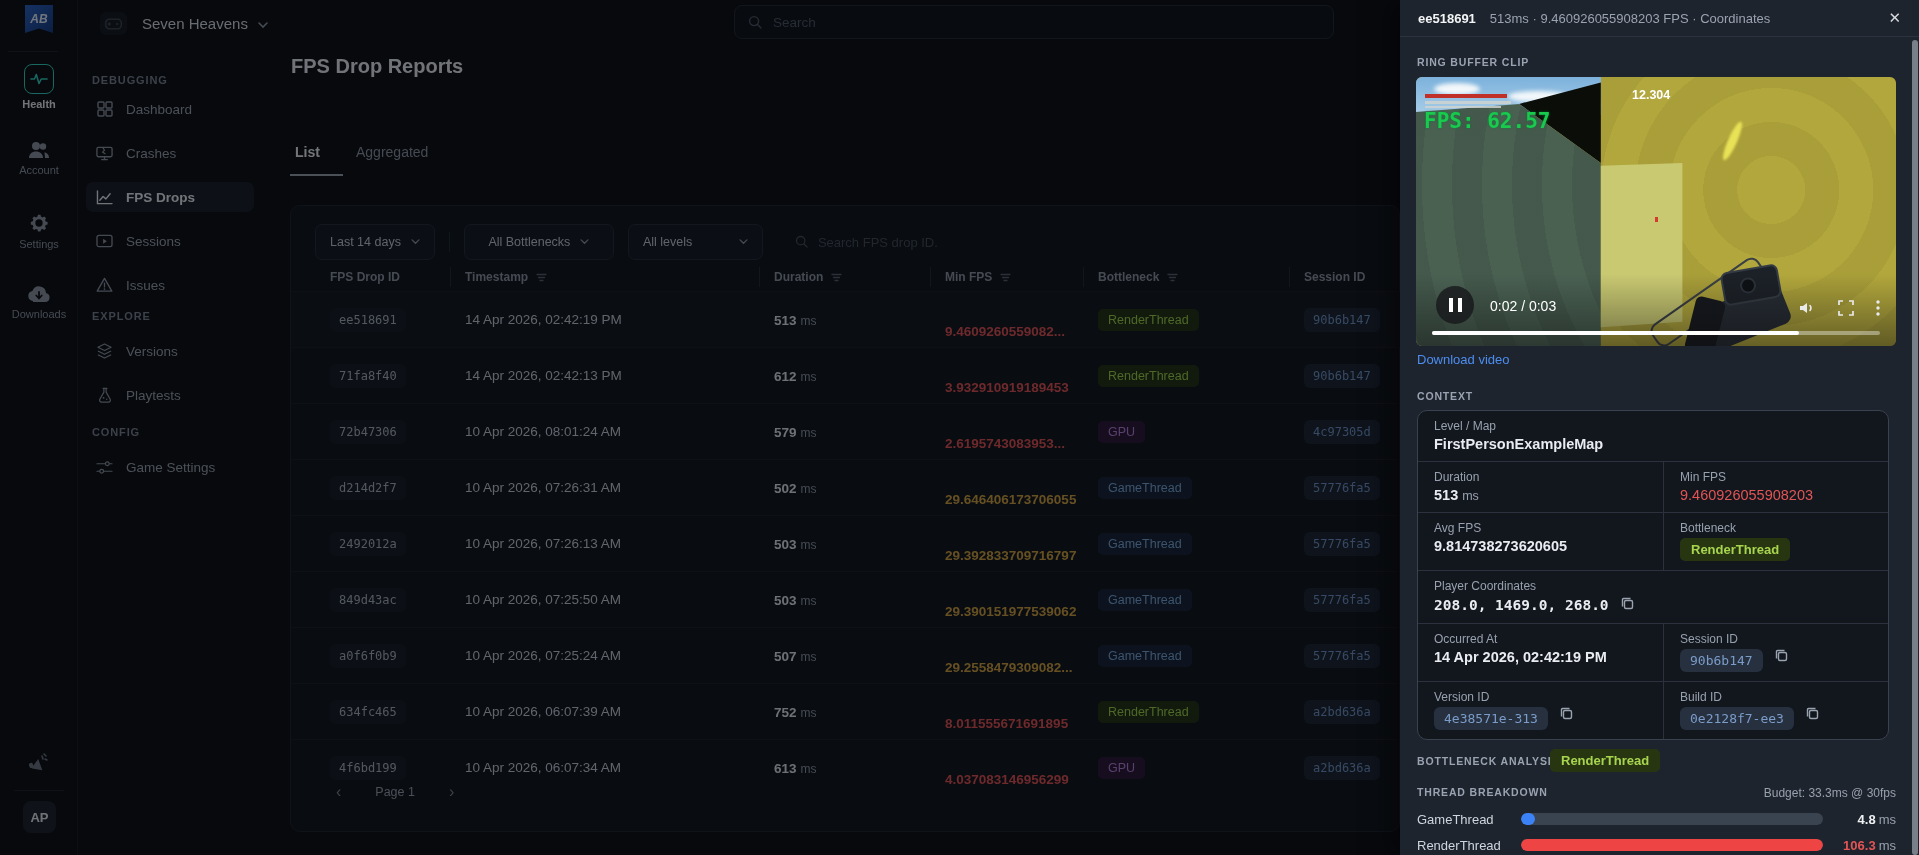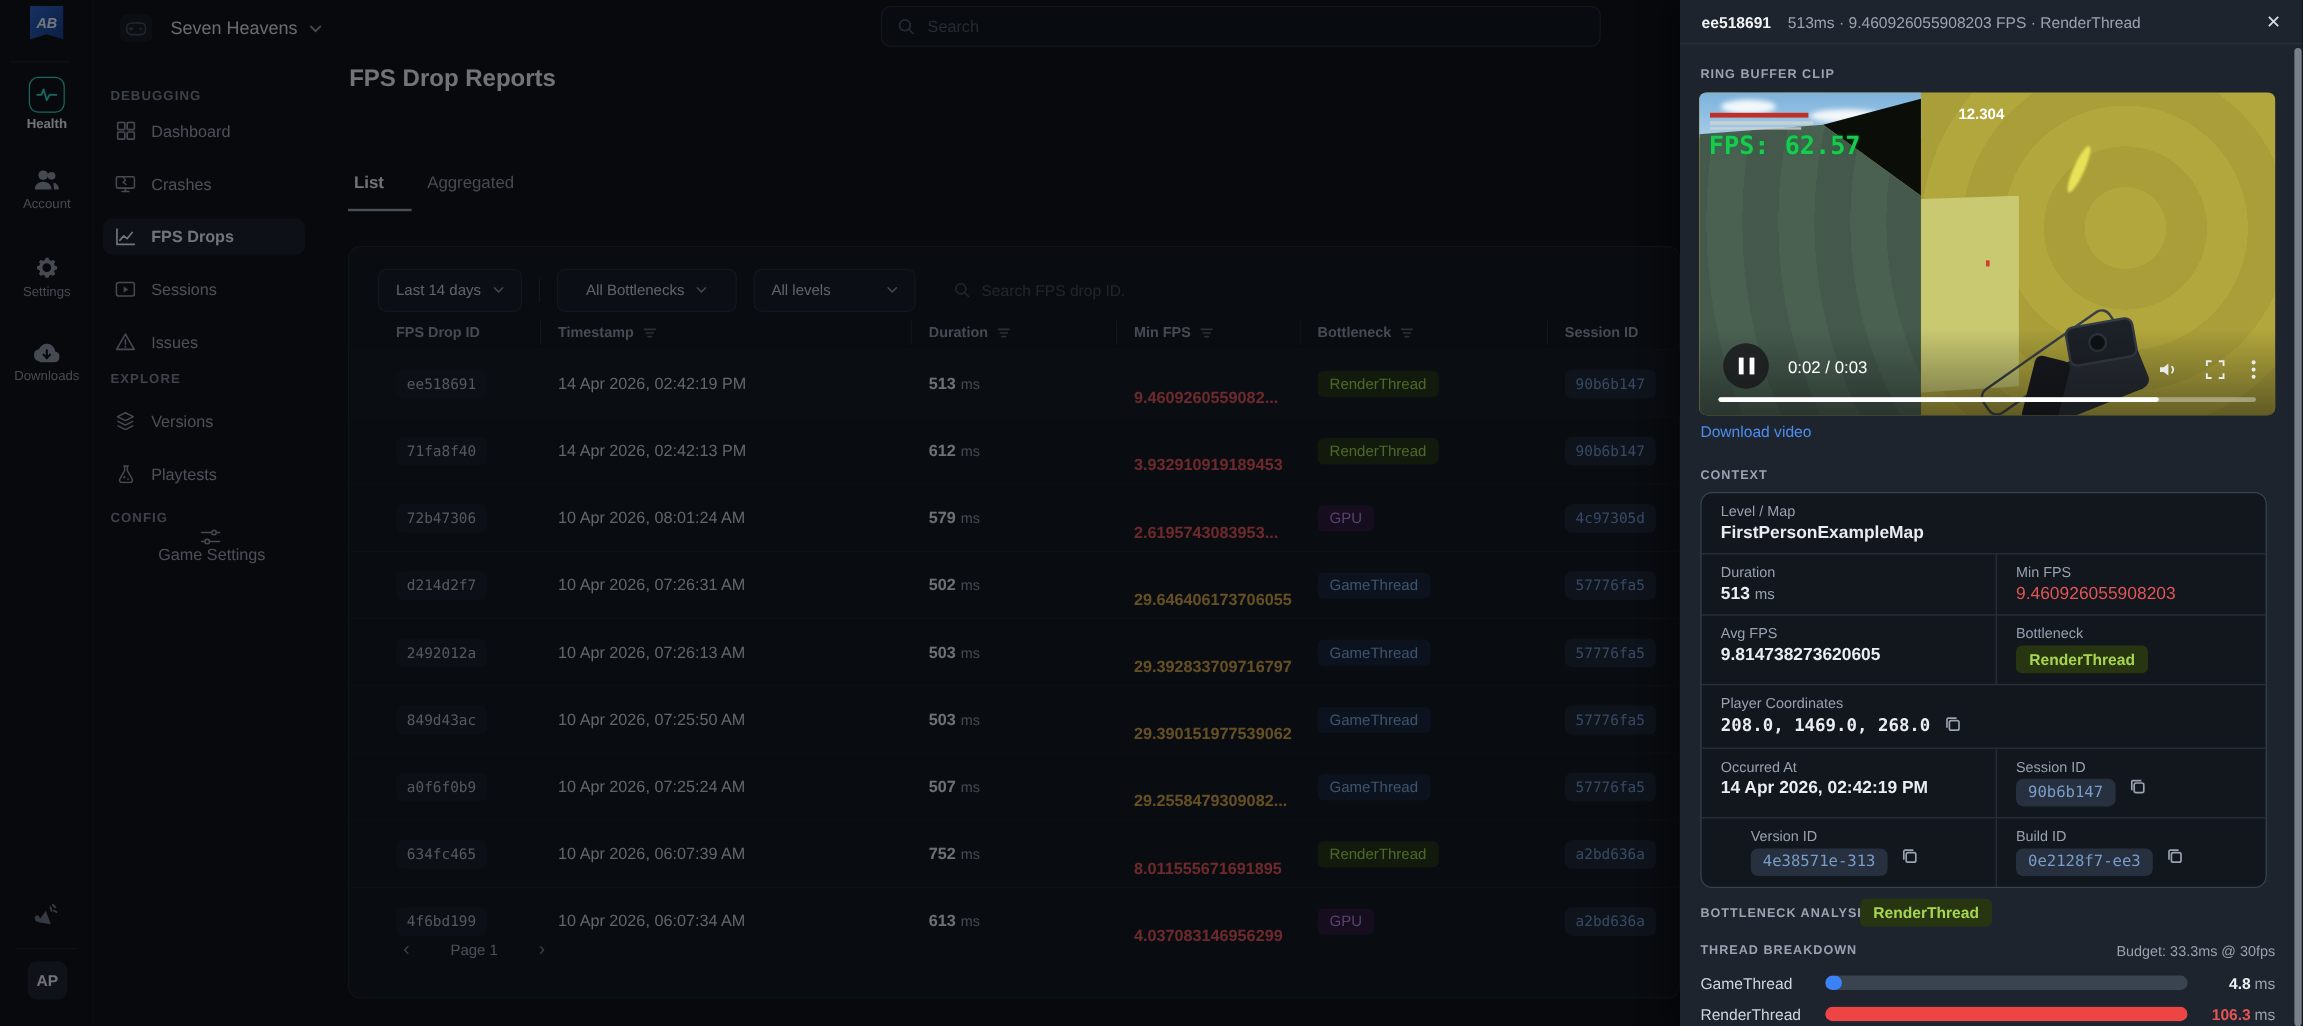--- a/index.html
+++ b/index.html
@@ -151,21 +151,21 @@
   .v-progress{position:absolute;left:16px;right:16px;bottom:11px;height:4px;border-radius:2px;
               background:rgba(255,255,255,.38);}
   .v-progress .fill{height:100%;background:#fff;border-radius:2px;}
 
   .dl-link{position:absolute;left:17px;top:352px;font-size:13px;color:#4c8df0;cursor:pointer;}
 
   
   .ctx{position:absolute;left:17px;top:410px;width:472px;background:#12161d;border:1px solid #3a4250;
        border-radius:10px;overflow:hidden;}
   .ctx-row{border-bottom:1px solid #2b323e;display:flex;}
-  .ctx-row:last-child{border-bottom:none;padding-left:25px;}
+  .ctx-row:last-child{border-bottom:none;}
   .ctx-cell{padding:8px 16px 9px 16px;flex:1;}
   .ctx-cell.split-r{border-left:1px solid #2b323e;max-width:225px;min-width:225px;}
   .ctx-lbl{font-size:12px;color:#98a1ae;margin-bottom:3px;}
   .ctx-val{font-size:14.5px;font-weight:bold;color:#e9ecf0;}
   .ctx-val .unit{font-weight:normal;color:#98a1ae;font-size:12.5px;margin-left:4px;}
   .ctx-val.red{color:#e25555;font-weight:500;}
   .chipval{display:inline-flex;align-items:flex-start;}
   .pchip{display:inline-block;font-family:"DejaVu Sans Mono",monospace;font-size:13px;color:#7b9cc9;
          background:#26303f;border-radius:6px;padding:4px 10px;}
   .copy{margin-left:12px;cursor:pointer;display:inline-flex;}
@@ -313,21 +313,21 @@
           <span class="ni-icon">
             <svg width="16" height="16" viewBox="0 0 16 17">
               <path d="M6 1.5h4M6.8 1.5v4L2.5 13a2 2 0 001.8 3h7.4a2 2 0 001.8-3L9.2 5.5v-4" fill="none" stroke="#8d95a2" stroke-width="1.3" stroke-linecap="round" stroke-linejoin="round"></path>
               <circle cx="6.5" cy="11.5" r="1" fill="#8d95a2"></circle>
               <circle cx="9.8" cy="13" r="0.8" fill="#8d95a2"></circle>
             </svg>
           </span>
                    <span class="ni-label">Playtests</span>
         </div>
         <div class="sec-label" style="top: 426px;">CONFIG</div>
-        <div class="nav-item" style="top: 440px; flex-direction: column;">
+        <div class="nav-item" style="top: 452px;">
           <span class="ni-icon">
             <svg width="17" height="15" viewBox="0 0 18 16">
               <path d="M1 4h16M1 12h16" stroke="#8d95a2" stroke-width="1.3" stroke-linecap="round"></path>
               <circle cx="12" cy="4" r="2" fill="#0b0d11" stroke="#8d95a2" stroke-width="1.3"></circle>
               <circle cx="6" cy="12" r="2" fill="#0b0d11" stroke="#8d95a2" stroke-width="1.3"></circle>
             </svg>
           </span>
                    <span class="ni-label">Game Settings</span>
         </div>
       </div>
@@ -488,21 +488,21 @@
       <span class="pg-lbl">Page 1</span>
       <span class="pg-btn">›</span>
     </div>
   </div>
 
   <div class="dim"></div>
 
   <div class="panel">
     <div class="p-head">
       <span class="p-id">ee518691</span>
-      <span class="p-meta">513ms · 9.460926055908203 FPS · RenderThread</span>
+      <span class="p-meta">513ms · 9.460926055908203 FPS · Coordinates</span>
     </div>
     <span class="p-close">✕</span>
 
     <div class="p-label" style="top:56px;">RING BUFFER CLIP</div>
 
     <div class="video">
       <div class="v-rings"></div>
       <div class="v-sky">
         <span class="cloud" style="left:18px;top:6px;width:46px;height:12px;"></span>
         <span class="cloud" style="left:92px;top:14px;width:60px;height:11px;"></span>

